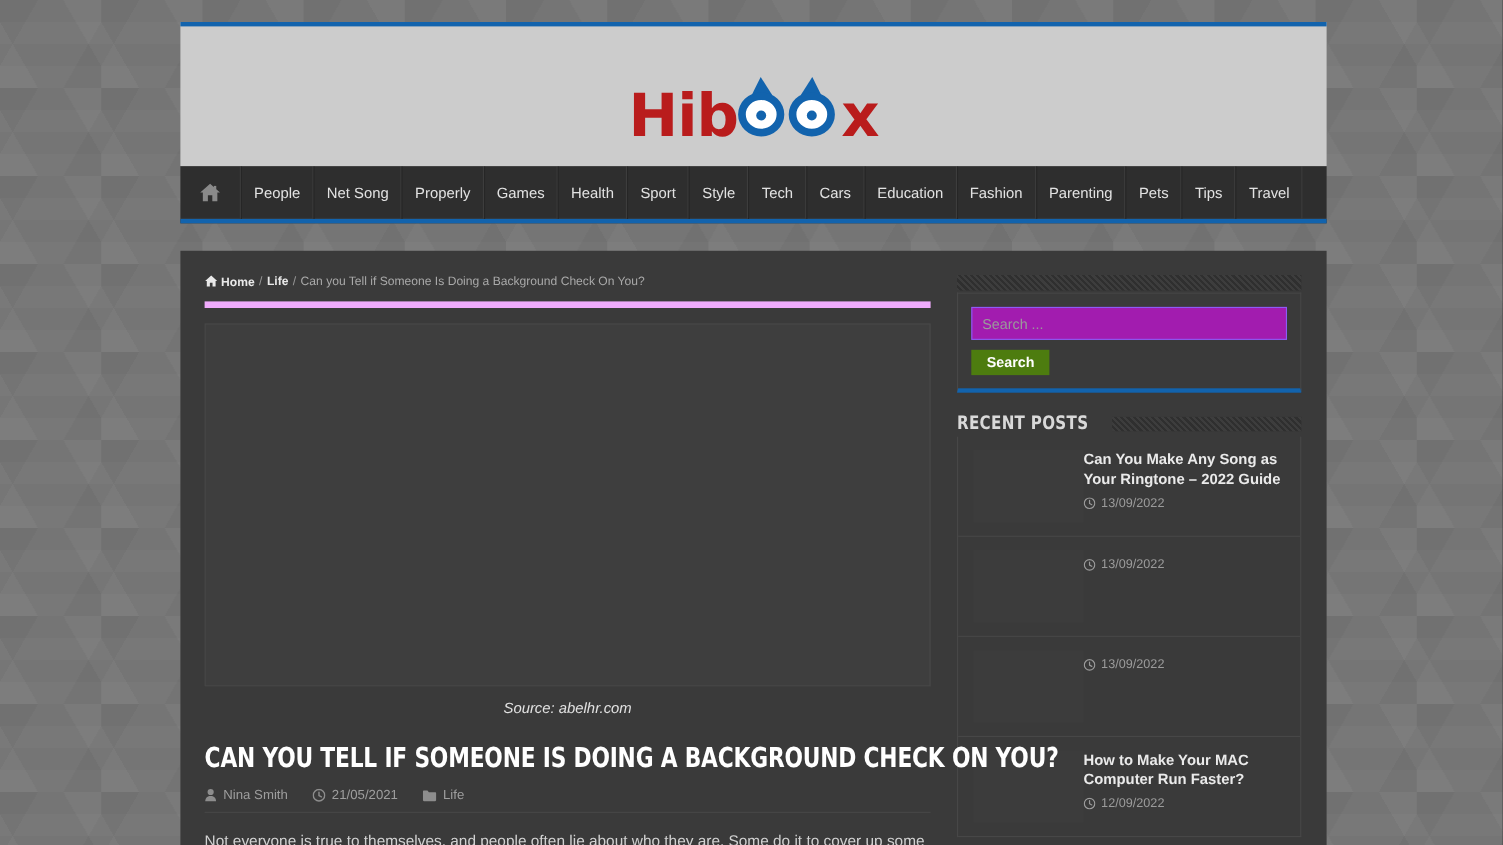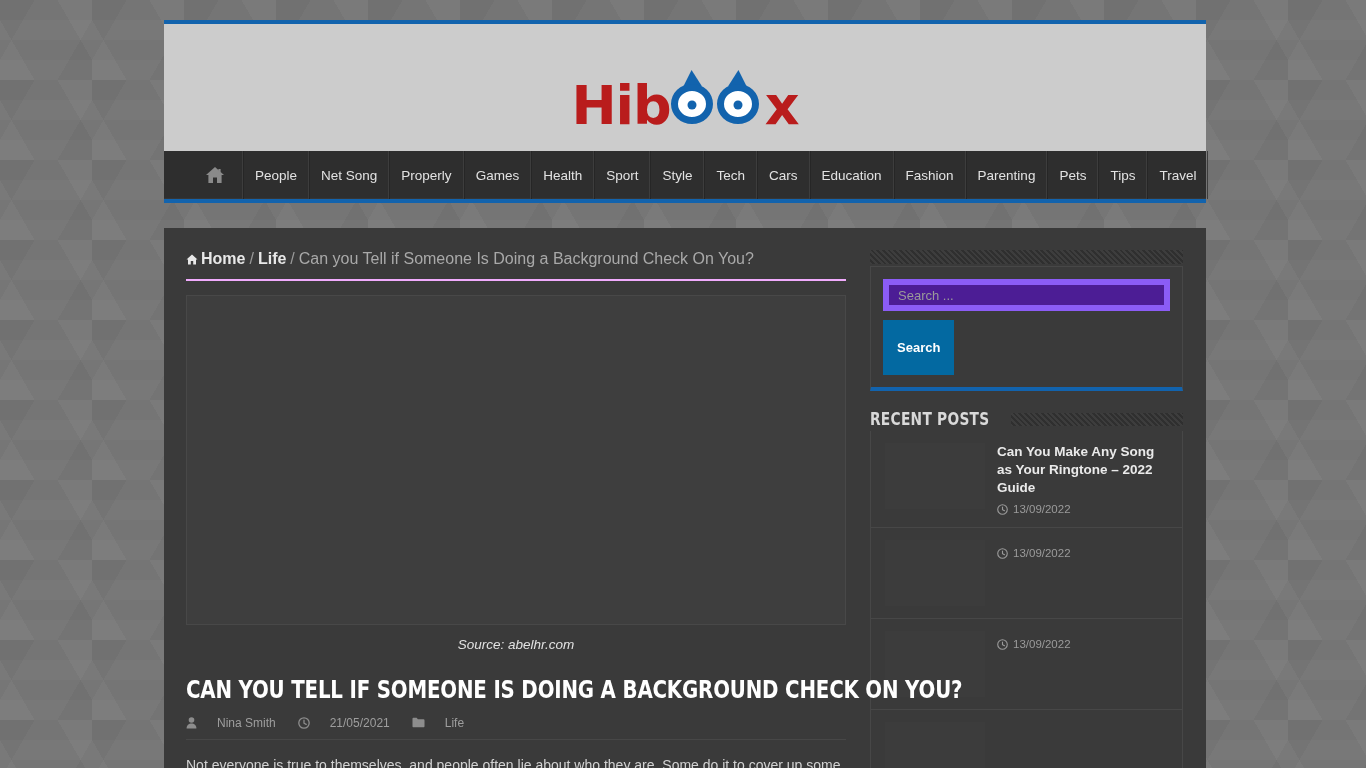--- a/index.html
+++ b/index.html
@@ -100,21 +100,20 @@
   .brow.r { left: 50px; transform: rotate(3deg); }
 
   
   .navbar {
     background: #2e2e2e;
     border-bottom: 4px solid #1263ad;
     height: 52px;
     display: flex;
     align-items: stretch;
     box-shadow: inset 0 -1px 0 rgba(255,255,255,0.04);
-    padding-left: 24px;
   }
   .nav-item {
     display: flex;
     align-items: center;
     padding: 0 11px;
     font-size: 13.5px;
     color: #e2e2e2;
     border-right: 1px solid #3d3d3d;
     border-left: 1px solid #262626;
     cursor: pointer;
@@ -131,24 +130,24 @@
     padding: 22px 22px 0 22px;
     display: flex;
     gap: 24px;
     min-height: 545px;
   }
   .main-col { width: 660px; flex: 0 0 660px; }
   .side-col { width: 313px; flex: 0 0 313px; }
 
   
   .breadcrumb {
-    font-size: 16px;
+    font-size: 11px;
     color: #bdbdbd;
     padding-bottom: 11px;
-    border-bottom: 2px solid #f0abfc;
+    border-bottom: 6px solid #f0abfc;
     display: flex;
     align-items: flex-start;
     gap: 4px;
     white-space: nowrap;
   }
   .breadcrumb .crumb-home,
   .breadcrumb .crumb-cat { color: #e8e8e8; font-weight: bold; }
   .breadcrumb .sep { color: #9a9a9a; }
   .breadcrumb .crumb-current { color: #a9a9a9; }
   .bc-home-icon { width: 12px; height: 11px; display: inline-block; margin-right: 3px; vertical-align: -1px;}
@@ -184,21 +183,21 @@
 
   .post-meta {
     display: flex;
     align-items: center;
     gap: 22px;
     font-size: 12px;
     color: #9e9e9e;
     padding: 11px 0 9px;
     border-bottom: 1px solid #474747;
   }
-  .meta-item { display: flex; align-items: center; gap: 20px; }
+  .meta-item { display: flex; align-items: flex-end; gap: 6px; }
   .meta-item svg { display: block; }
 
   .post-body {
     font-size: 14px;
     line-height: 1.62;
     color: #d2d2d2;
     padding-top: 14px;
   }
 
   
@@ -232,49 +231,48 @@
 
   .search-box {
     border: 1px solid #474747;
     border-bottom: 4px solid #1263ad;
     padding: 12px;
     margin-top: 2px;
   }
   .search-input {
     width: 100%;
     height: 30px;
-    background: #4c1d95;
-    border: 6px solid #8b5cf6;
+    background: #a21caf;
+    border: 1px solid #8b5cf6;
     color: #bdbdbd;
     font-size: 13px;
     padding: 10px 9px;
     font-family: "Liberation Sans", sans-serif;
     outline: none;
   }
   .search-input::placeholder { color: #9a9a9a; }
   .search-btn {
     margin-top: 9px;
-    background: #0369a1;
+    background: #4d7c0f;
     border: none;
     color: #ffffff;
     font-size: 13px;
     font-weight: bold;
-    padding: 20px 14px;
+    padding: 4px 14px;
     cursor: pointer;
     font-family: "Liberation Sans", sans-serif;
   }
 
   .recent-list {
     border: 1px solid #474747;
     border-top: none;
     margin-top: 2px;
   }
   .recent-item {
     display: flex;
-    gap: 12px;
     padding: 12px 14px;
     border-bottom: 1px solid #474747;
     cursor: pointer;
   }
   .recent-item:last-child { border-bottom: none; }
   .recent-thumb {
     flex: 0 0 100px;
     height: 66px;
     background: #3c3c3c;
   }
@@ -432,20 +430,30 @@
                   <circle cx="6" cy="6" r="5.2" fill="none" stroke="#9b9b9b" stroke-width="1.2"></circle>
                   <path d="M6 3.2 L6 6.2 L8.2 7.4" fill="none" stroke="#9b9b9b" stroke-width="1.2" stroke-linecap="round"></path>
                 </svg>
                 <span>13/09/2022</span>
               </div>
             </div>
           </div>
 
           <div class="recent-item">
             <div class="recent-thumb"></div>
+            <div class="recent-text">
+              <div class="recent-title">How to Make Your MAC Computer Run Faster?</div>
+              <div class="recent-date">
+                <svg width="11" height="11" viewBox="0 0 12 12">
+                  <circle cx="6" cy="6" r="5.2" fill="none" stroke="#9b9b9b" stroke-width="1.2"></circle>
+                  <path d="M6 3.2 L6 6.2 L8.2 7.4" fill="none" stroke="#9b9b9b" stroke-width="1.2" stroke-linecap="round"></path>
+                </svg>
+                <span>12/09/2022</span>
+              </div>
+            </div>
           </div>
 
         </div>
       </div>
 
     </div>
 
   </div>
 </div>
 

